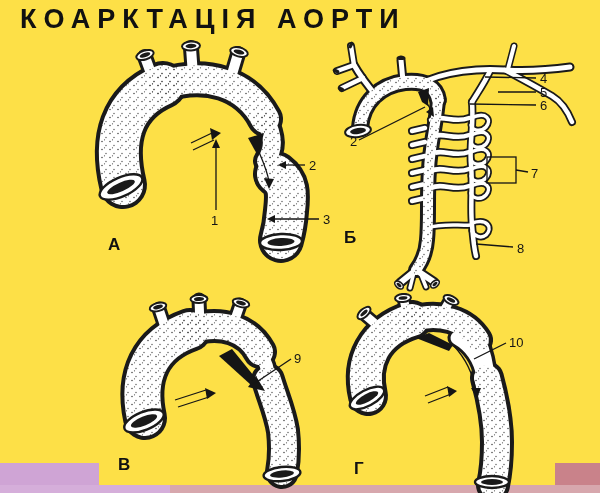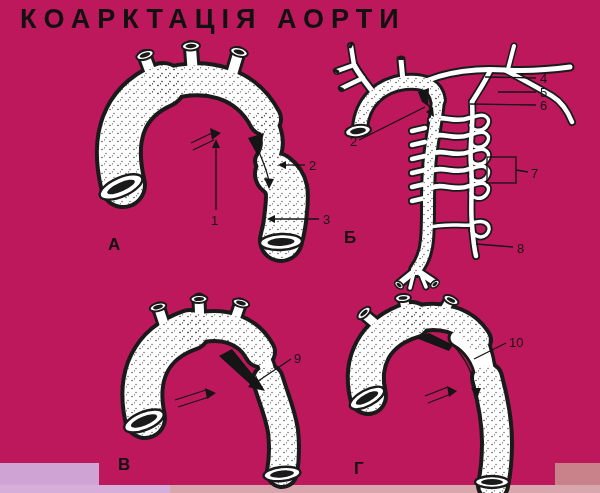--- a/index.html
+++ b/index.html
@@ -1,16 +1,16 @@
 <!DOCTYPE html>
 <html><head>
 <meta charset="utf-8">
 <style>
   html,body{margin:0;padding:0;background:#fff;}
-  .slide{position:relative;width:600px;height:493px;background:#be185d;overflow:hidden;
+  .slide{position:relative;width:600px;height:493px;background:#fde047;overflow:hidden;
          font-family:"Liberation Sans",sans-serif;}
   .title{position:absolute;left:20px;top:4px;font-size:27px;font-weight:bold;
          letter-spacing:7px;color:#111;white-space:nowrap;}
   .panel{position:absolute;}
   .bar{position:absolute;}
   .callout-num{font:13px "Liberation Sans",sans-serif;fill:#151515;}
   .panel-letter{font:bold 17px "Liberation Sans",sans-serif;fill:#111;}
   .ink{stroke:#1a1a1a;fill:none;stroke-linecap:round;stroke-linejoin:round;}
   .wht{stroke:#ffffff;fill:none;stroke-linecap:round;stroke-linejoin:round;}
   .stp{stroke:url(#stip);fill:none;stroke-linecap:round;stroke-linejoin:round;opacity:.9;}

